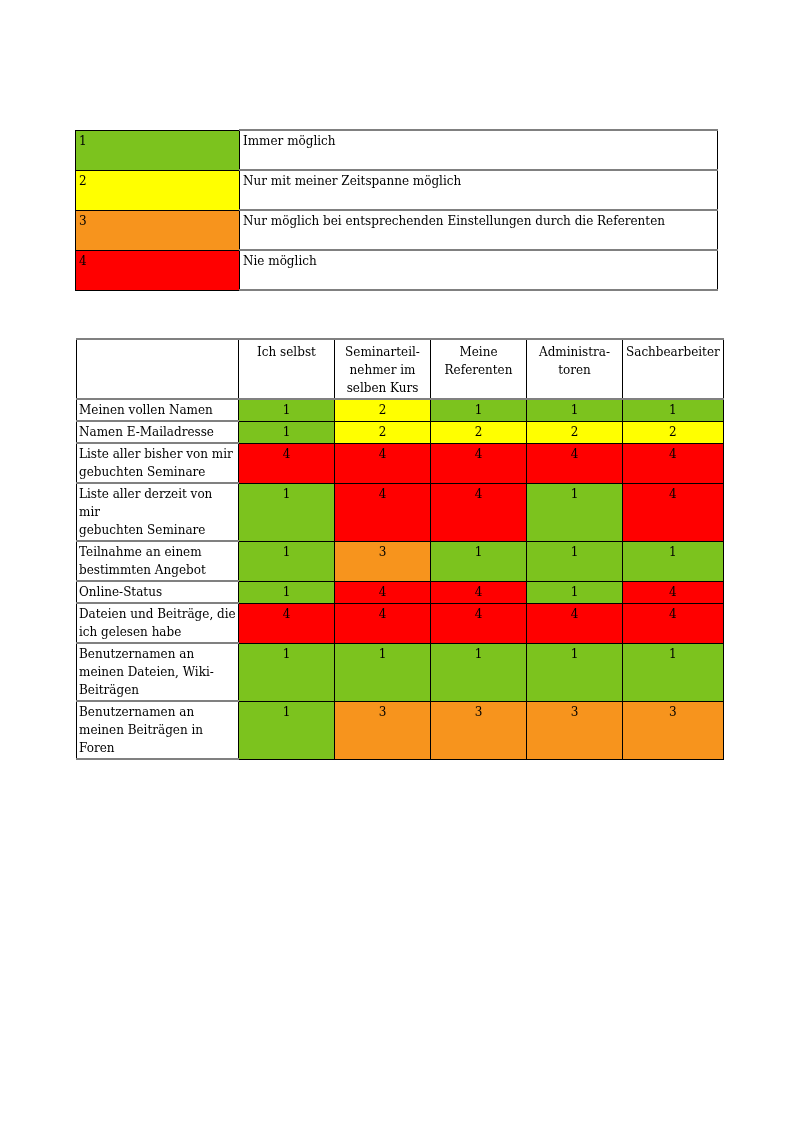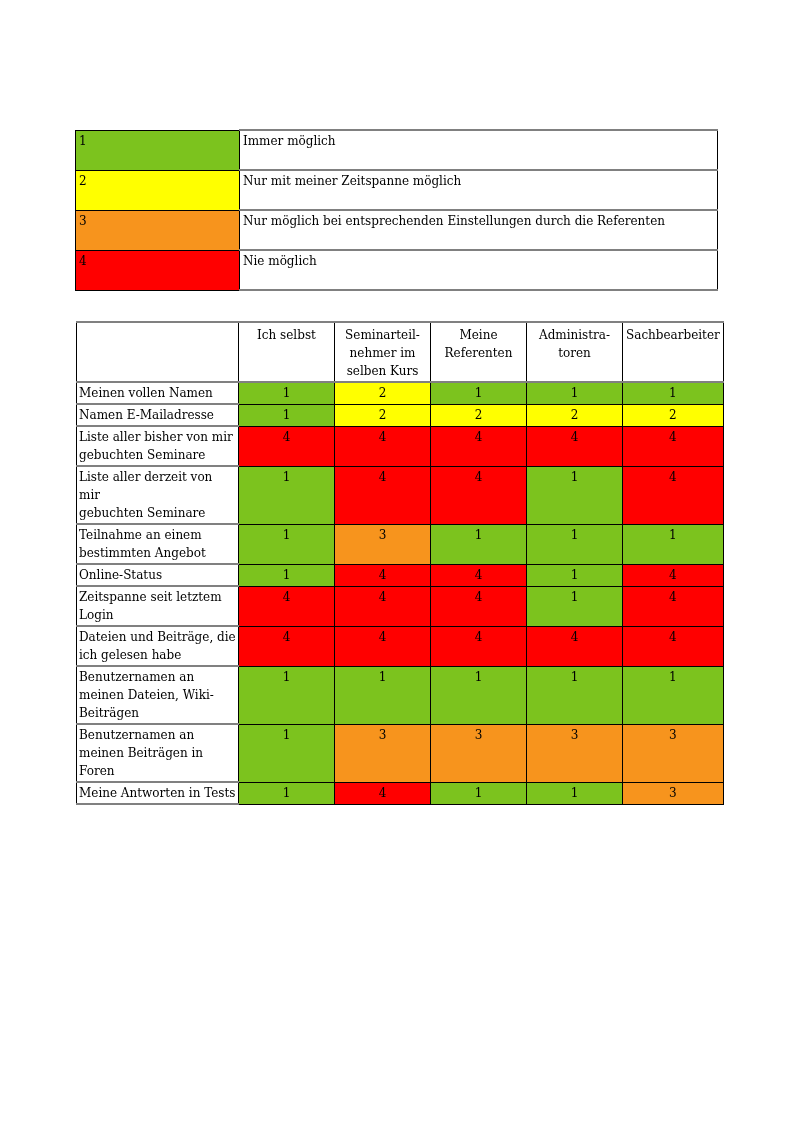--- a/index.html
+++ b/index.html
@@ -30,21 +30,21 @@
   .plain {
     border-top: 2px solid #808080;
     border-bottom: 2px solid #808080;
     background: #ffffff;
   }
   
   .legend { left: 75px; top: 129px; }
   .legend td { height: 36px; }
   .legend .swatch { text-align: left; }
   
-  .matrix { left: 76px; top: 321px; }
+  .matrix { left: 76px; top: 338px; }
   .matrix th.colhead {
     text-align: center;
     white-space: pre-line;
     height: 52px;
     padding-top: 3px;
   }
   .matrix td.rowlabel {
     white-space: pre-line;
     padding: 1px 2px;
   }
@@ -150,29 +150,20 @@
         </tr>
         <tr>
           <td class="rowlabel plain">Online-Status</td>
           <td class="val" style="background: rgb(124, 195, 30);">1</td>
           <td class="val" style="background: rgb(255, 0, 0);">4</td>
           <td class="val" style="background: rgb(255, 0, 0);">4</td>
           <td class="val" style="background: rgb(124, 195, 30);">1</td>
           <td class="val" style="background: rgb(255, 0, 0);">4</td>
         </tr>
         <tr>
-          <td class="rowlabel plain">Zeitspanne seit letztem
-Login</td>
-          <td class="val" style="background: rgb(255, 0, 0);">4</td>
-          <td class="val" style="background: rgb(255, 0, 0);">4</td>
-          <td class="val" style="background: rgb(255, 0, 0);">4</td>
-          <td class="val" style="background: rgb(124, 195, 30);">1</td>
-          <td class="val" style="background: rgb(255, 0, 0);">4</td>
-        </tr>
-        <tr>
           <td class="rowlabel plain">Dateien und Beiträge, die
 ich gelesen habe</td>
           <td class="val" style="background: rgb(255, 0, 0);">4</td>
           <td class="val" style="background: rgb(255, 0, 0);">4</td>
           <td class="val" style="background: rgb(255, 0, 0);">4</td>
           <td class="val" style="background: rgb(255, 0, 0);">4</td>
           <td class="val" style="background: rgb(255, 0, 0);">4</td>
         </tr>
         <tr>
           <td class="rowlabel plain">Benutzernamen an
@@ -187,24 +178,16 @@
         <tr>
           <td class="rowlabel plain">Benutzernamen an
 meinen Beiträgen in
 Foren</td>
           <td class="val" style="background: rgb(124, 195, 30);">1</td>
           <td class="val" style="background: rgb(247, 148, 29);">3</td>
           <td class="val" style="background: rgb(247, 148, 29);">3</td>
           <td class="val" style="background: rgb(247, 148, 29);">3</td>
           <td class="val" style="background: rgb(247, 148, 29);">3</td>
         </tr>
-        <tr>
-          <td class="rowlabel plain">Meine Antworten in Tests</td>
-          <td class="val" style="background: rgb(124, 195, 30);">1</td>
-          <td class="val" style="background: rgb(255, 0, 0);">4</td>
-          <td class="val" style="background: rgb(124, 195, 30);">1</td>
-          <td class="val" style="background: rgb(124, 195, 30);">1</td>
-          <td class="val" style="background: rgb(247, 148, 29);">3</td>
-        </tr>
       </tbody>
   </table>
 
 </div>
 
 </body></html>

